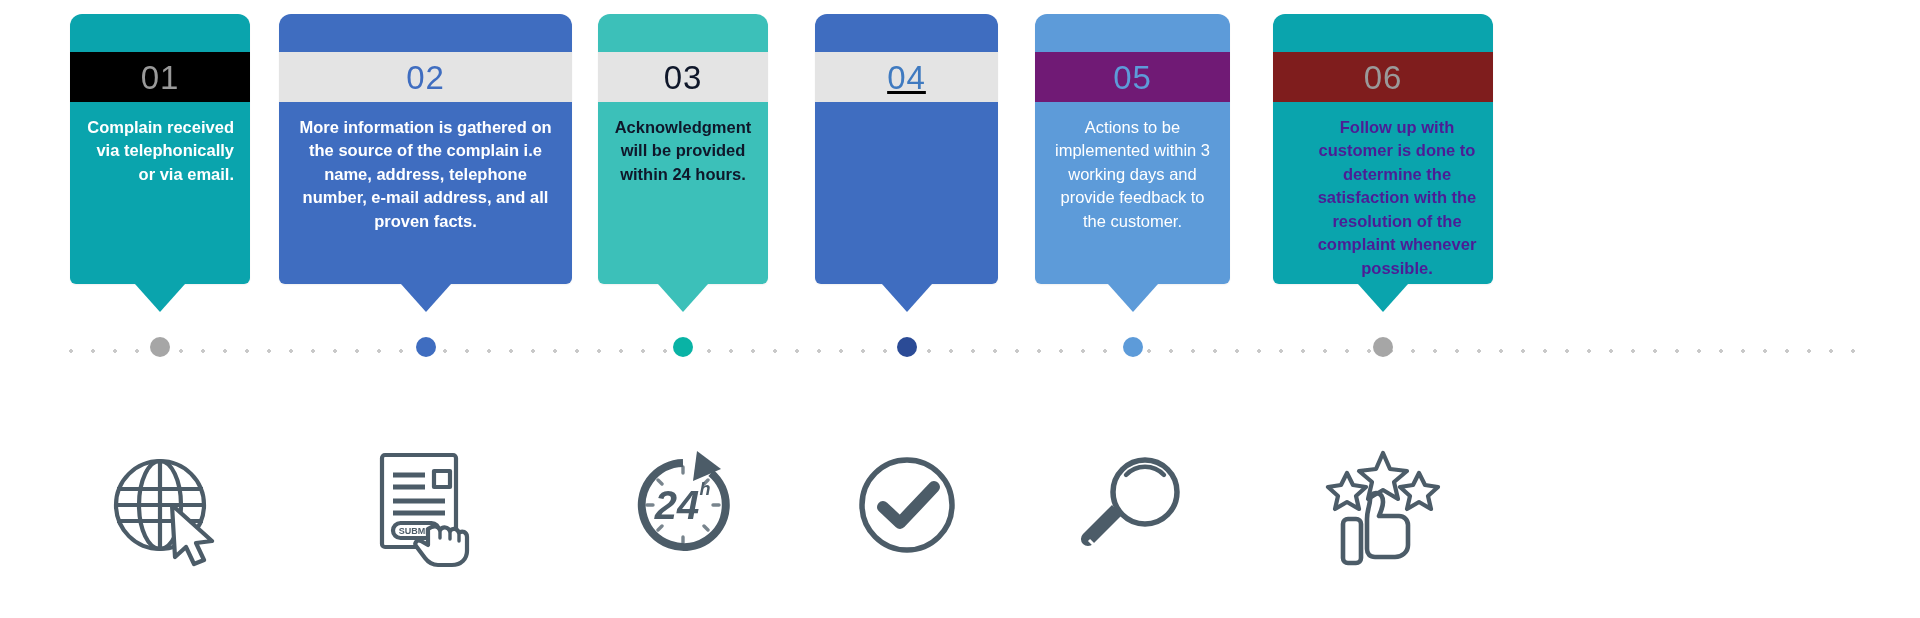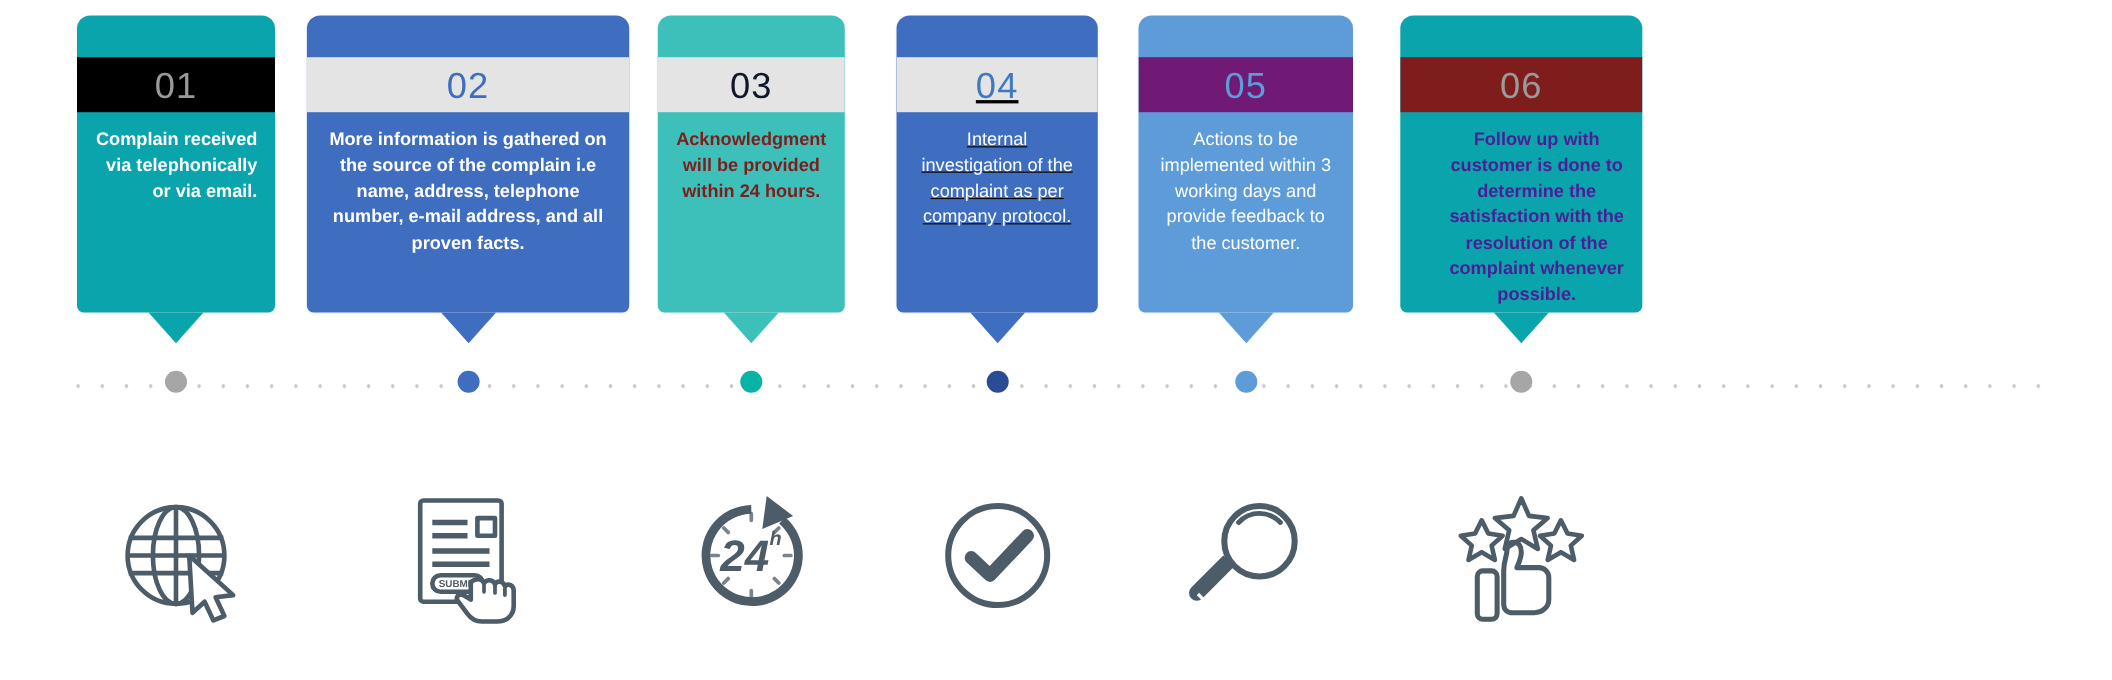--- a/index.html
+++ b/index.html
@@ -104,33 +104,32 @@
           <div class="pointer" style="top: 270px; border-top: 28px solid rgb(63, 109, 192);"></div>
         </div>
       </div>
       <div class="card-slot" style="position: absolute; left: 598px; top: 0px; width: 170px;">
         <div class="card" style="width: 170px; height: 270px;">
           <div class="card-inner" style="background: rgb(60, 192, 185);">
             <div class="card-top"></div>
             <div class="card-num-band" style="background: rgb(228, 228, 228);">
               <div class="card-num" style="color: #0f172a;">03</div>
             </div>
-            <div class="card-body align-center w-bold" style="color: #7f1d1d;">Acknowledgment will be provided within 24 hours.</div>
+            <div class="card-body align-center w-bold" style="color: #0f172a;">Acknowledgment will be provided within 24 hours.</div>
           </div>
           <div class="pointer" style="top: 270px; border-top: 28px solid rgb(60, 192, 185);"></div>
         </div>
       </div>
       <div class="card-slot" style="position: absolute; left: 815px; top: 0px; width: 183px; text-decoration: underline;">
         <div class="card" style="width: 183px; height: 270px;">
           <div class="card-inner" style="background: rgb(63, 109, 192);">
             <div class="card-top"></div>
             <div class="card-num-band" style="background: rgb(228, 228, 228);">
               <div class="card-num" style="color: rgb(63, 122, 192);">04</div>
             </div>
-            <div class="card-body align-center w-normal" style="color: rgb(255, 255, 255);">Internal investigation of the complaint as per company protocol.</div>
           </div>
           <div class="pointer" style="top: 270px; border-top: 28px solid rgb(63, 109, 192);"></div>
         </div>
       </div>
       <div class="card-slot" style="position: absolute; left: 1035px; top: 0px; width: 195px;">
         <div class="card" style="width: 195px; height: 270px;">
           <div class="card-inner" style="background: rgb(93, 155, 217);">
             <div class="card-top"></div>
             <div class="card-num-band" style="background: #701a75; align-items: center;">
               <div class="card-num" style="color: rgb(93, 155, 217);">05</div>

